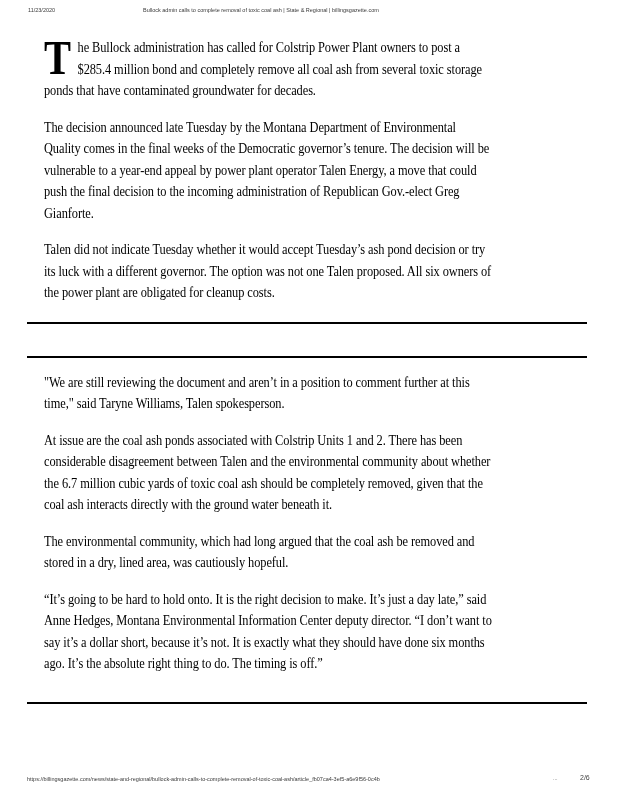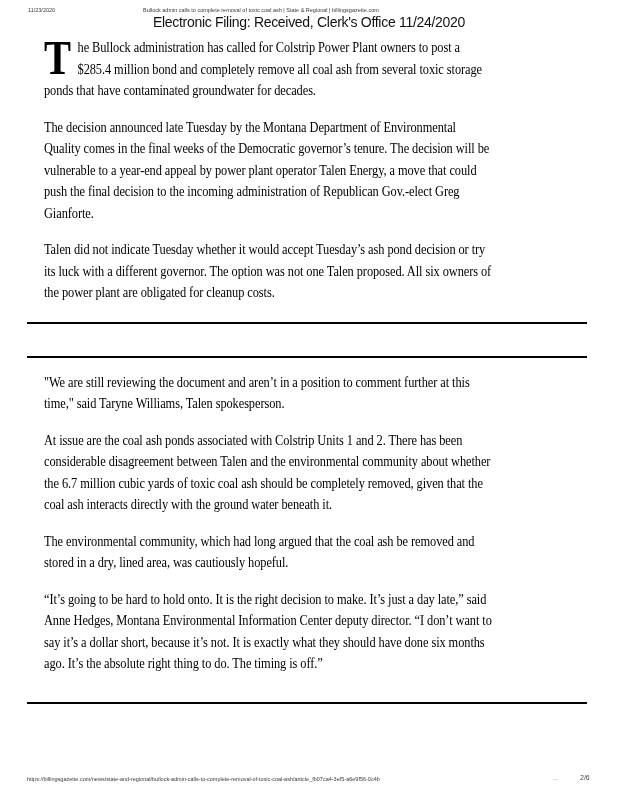--- a/index.html
+++ b/index.html
@@ -76,21 +76,20 @@
 </style>
 </head>
 <body>
 
 <div class="page">
 
   <span class="tiny print-date">11/23/2020</span>
 
   <span class="tiny print-title">Bullock admin calls to complete removal of toxic coal ash | State &amp; Regional | billingsgazette.com</span>
 
-  <div class="stamp">Electronic Filing: Received, Clerk's Office 11/24/2020</div>
 
   <div class="article">
     <p>
       <span class="dropcap">T</span><span>he Bullock administration has called for Colstrip Power Plant owners to post a $285.4 million bond and completely remove all coal ash from several toxic storage ponds that have contaminated groundwater for decades.</span>
     </p>
     <p>The decision announced late Tuesday by the Montana Department of Environmental Quality comes in the final weeks of the Democratic governor’s tenure. The decision will be vulnerable to a year-end appeal by power plant operator Talen Energy, a move that could push the final decision to the incoming administration of Republican Gov.-elect Greg Gianforte.</p>
     <p>Talen did not indicate Tuesday whether it would accept Tuesday’s ash pond decision or try its luck with a different governor. The option was not one Talen proposed. All six owners of the power plant are obligated for cleanup costs.</p>
     <p class="after-rules">"We are still reviewing the document and aren’t in a position to comment further at this time," said Taryne Williams, Talen spokesperson.</p>
     <p>At issue are the coal ash ponds associated with Colstrip Units 1 and 2. There has been considerable disagreement between Talen and the environmental community about whether the 6.7 million cubic yards of toxic coal ash should be completely removed, given that the coal ash interacts directly with the ground water beneath it.</p>
     <p>The environmental community, which had long argued that the coal ash be removed and stored in a dry, lined area, was cautiously hopeful.</p>

